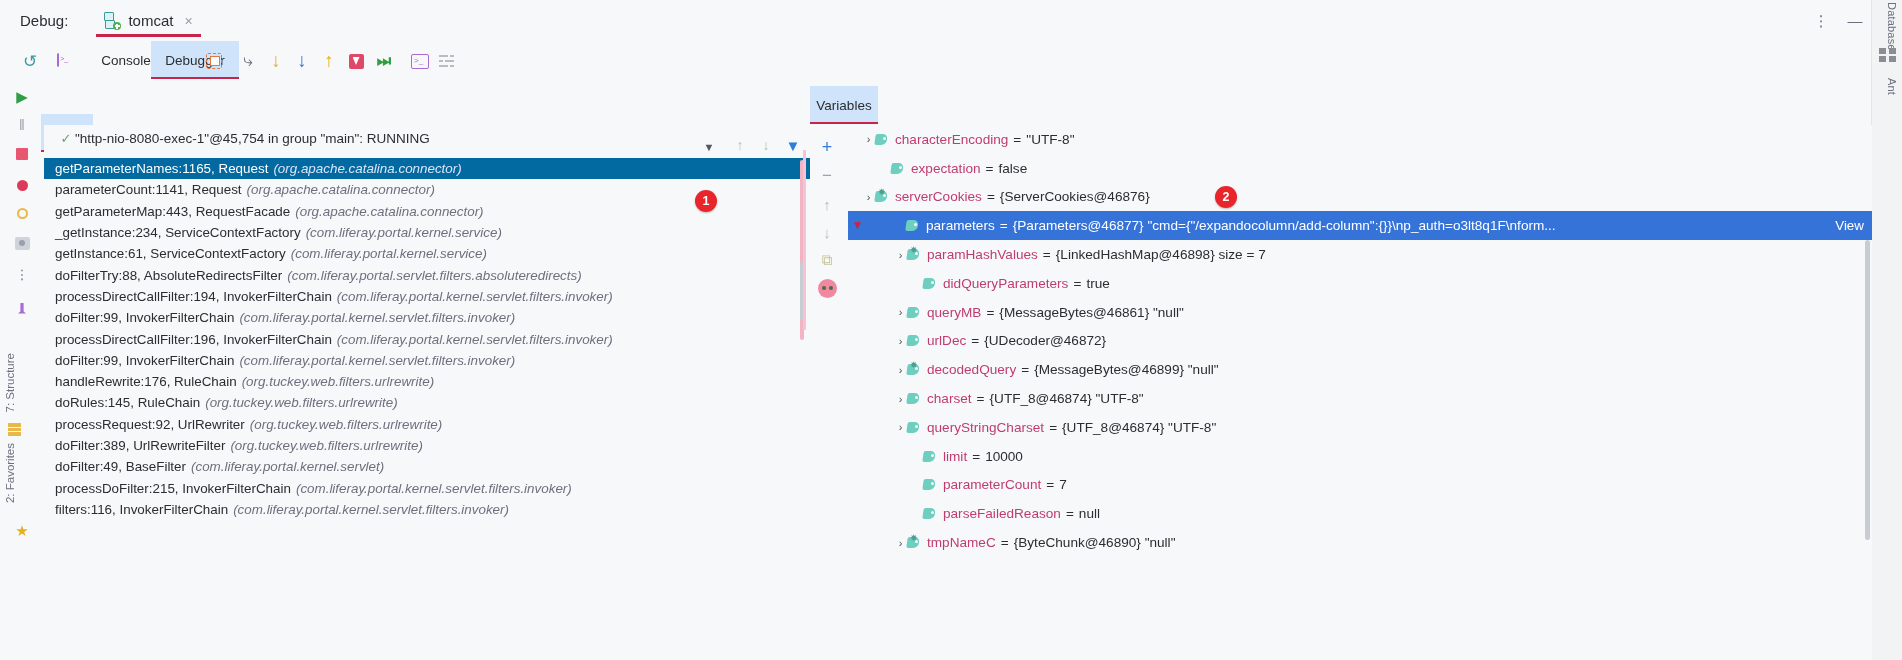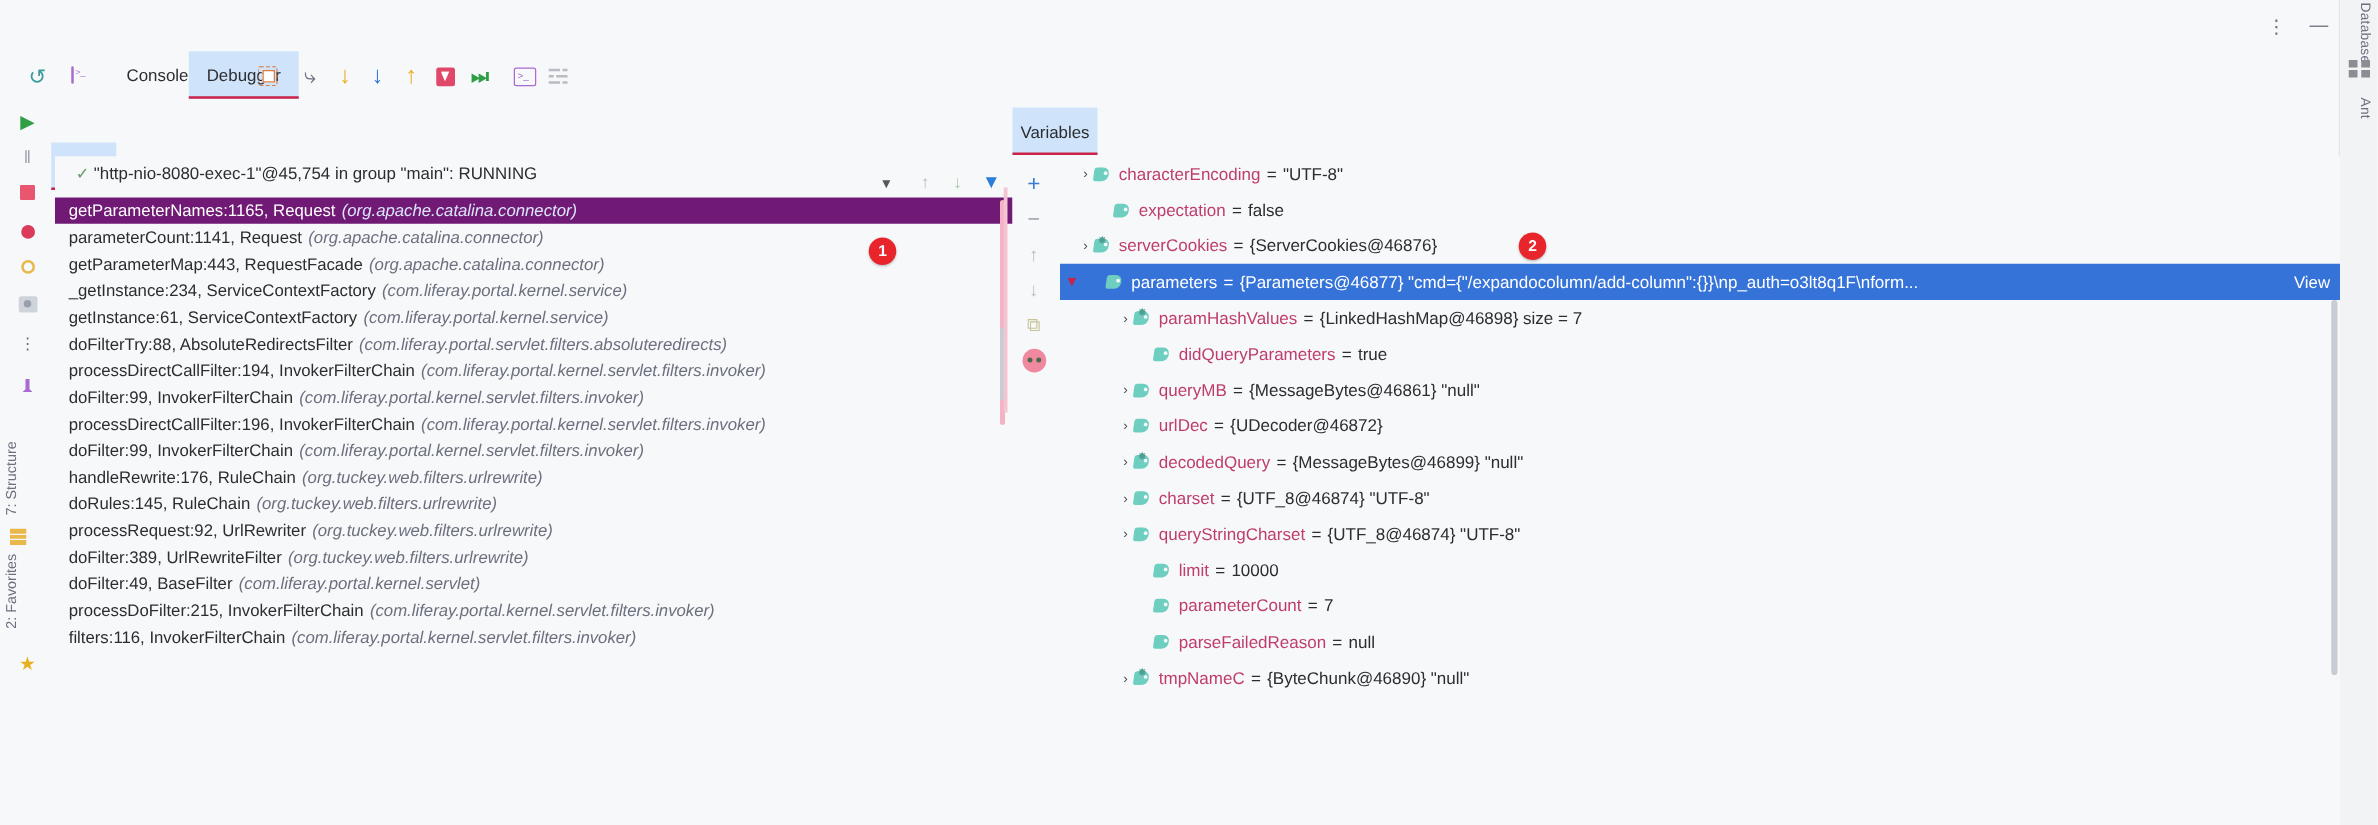--- a/index.html
+++ b/index.html
@@ -176,21 +176,21 @@
   .frame-row {
     height: 21.3px;
     display: flex; align-items: center;
     padding-left: 11px;
     font-size: 13.4px;
     color: #2b2d30;
     white-space: nowrap;
     cursor: pointer;
   }
   .frame-row.selected {
-    background: #701a75;
+    background: #0369a1;
     color: #ffffff;
   }
   .frame-row .pkg {
     font-style: italic;
     color: #6c707e;
     margin-left: 5px;
   }
   .frame-row.selected .pkg { color: #dbe6fa; }
 
   
@@ -311,20 +311,33 @@
   }
   .stop-sq {
     width: 12px; height: 12px; background: #e8566f; border-radius: 1px;
   }
 </style>
 </head>
 <body>
 
 <div class="app">
 
+  <div class="debug-header">
+    <span class="debug-label">Debug:</span>
+    <div class="run-tab">
+      <span class="tomcat-icon">
+        <span class="sq1"></span>
+          <span class="sq2"></span>
+          <span class="badge"></span>
+      </span>
+      <span class="tab-name">tomcat</span>
+      <span class="tab-close">×</span>
+      <span class="tab-underline"></span>
+    </div>
+  </div>
 
   <div class="hdr-right" style="right:30px;">
     <div class="hdr-icon">⋮</div>
     <div class="hdr-icon">—</div>
   </div>
 
   <div class="rail-right">
     <span class="vtext" style="top:2px;">Database</span>
     <span class="vtext" style="top:78px;">Ant</span>
     <div style="position:absolute;right:6px;top:48px;width:17px;height:14px;
@@ -550,21 +563,21 @@
         <span class="chev">›</span>
         <span class="tag-icon has-star">
           <span class="body"></span>
           <span class="hole"></span>
           <span class="star">✸</span>
         </span>
         <span class="vname">serverCookies</span>
         <span class="veq">=</span>
         <span class="vval">{ServerCookies@46876}</span>
       </div>
-      <div class="var-row selected" style="padding-left: 24px;">
+      <div class="var-row selected" style="padding-left: 45px;">
         <span class="dot-marker"></span>
         <span class="chev"></span>
         <span class="tag-icon">
           <span class="body"></span>
           <span class="hole"></span>
         </span>
         <span class="vname">parameters</span>
         <span class="veq">=</span>
         <span class="vval">{Parameters@46877} "cmd={"/expandocolumn/add-column":{}}\np_auth=o3lt8q1F\nform... </span>
         <span class="view-link">View</span>

